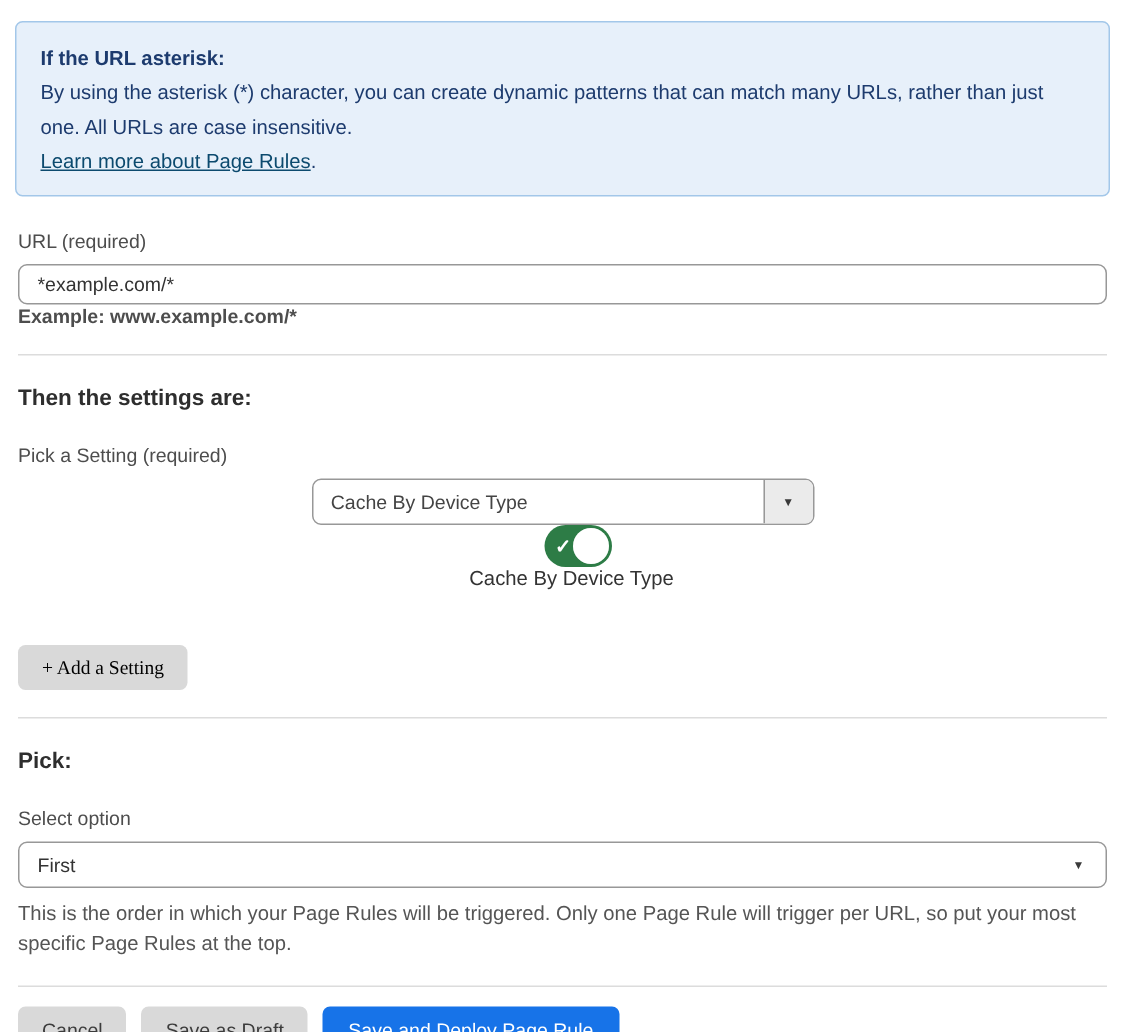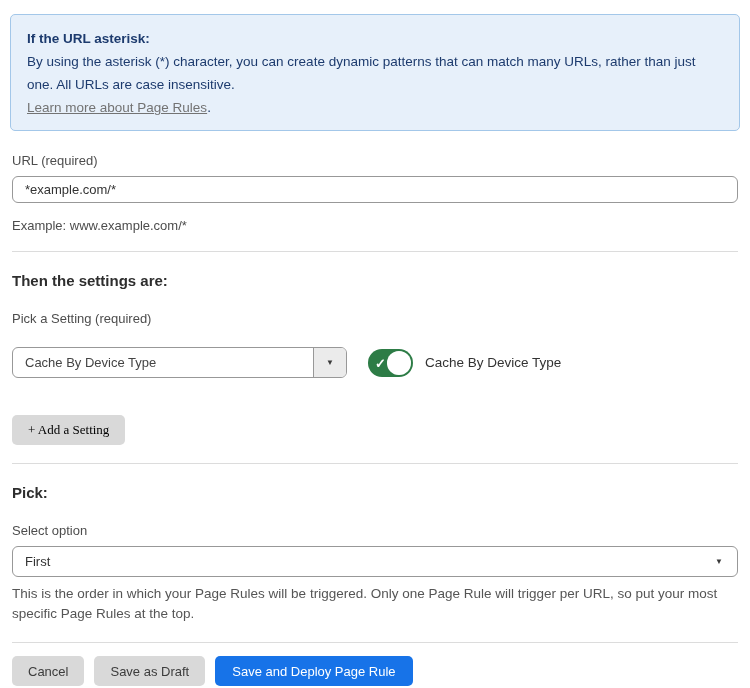--- a/index.html
+++ b/index.html
@@ -23,21 +23,21 @@
     background: #e7f0fa;
     border: 1px solid #a3c7e9;
     border-radius: 5px;
     padding: 12px 16px 11px 16px;
     font-size: 13.5px;
     line-height: 23px;
     color: #1d3b6e;
   }
   .info-heading { font-weight: 700; }
   .info-link {
-    color: #737373; text-decoration: underline; cursor: pointer;
+    color: #0c4a6e; text-decoration: underline; cursor: pointer;
   }
   .info-link-suffix { color: #1d3b6e; }
 
   .field-label {
     display: block;
     margin-top: 22px;
     font-size: 13px; color: #4d4d4d;
   }
 
   .url-input {
@@ -45,33 +45,33 @@
     margin-top: 8px;
     width: 100%; height: 27px;
     border: 1px solid #989898; border-radius: 6px;
     padding: 0 12px;
     font-family: "Liberation Sans", sans-serif;
     font-size: 13px; color: #333;
     background: #fff;
     outline: none;
   }
 
-  .hint { margin-top: 15px; font-size: 13px; color: #4d4d4d; }
+  .hint { margin-top: 0; font-size: 13px; color: #4d4d4d; font-weight: bold; }
 
   hr.divider {
     border: none; border-top: 1px solid #dcdcdc;
     margin: 18px 0 0 0;
   }
 
   h2.section-heading {
     margin-top: 20px;
     font-size: 15px; font-weight: 700; color: #2e2e2e;
   }
 
-  .setting-row { display: flex; align-items: center; margin-top: 21px; }
+  .setting-row { display: flex; align-items: center; margin-top: 8px; flex-direction: column; }
 
   .dropdown {
     display: flex; align-items: stretch;
     width: 335px; height: 31px;
     border: 1px solid #989898; border-radius: 6px;
     background: #fff; overflow: hidden;
     cursor: pointer;
   }
   .dropdown-value {
     flex: 1; display: flex; align-items: center;

